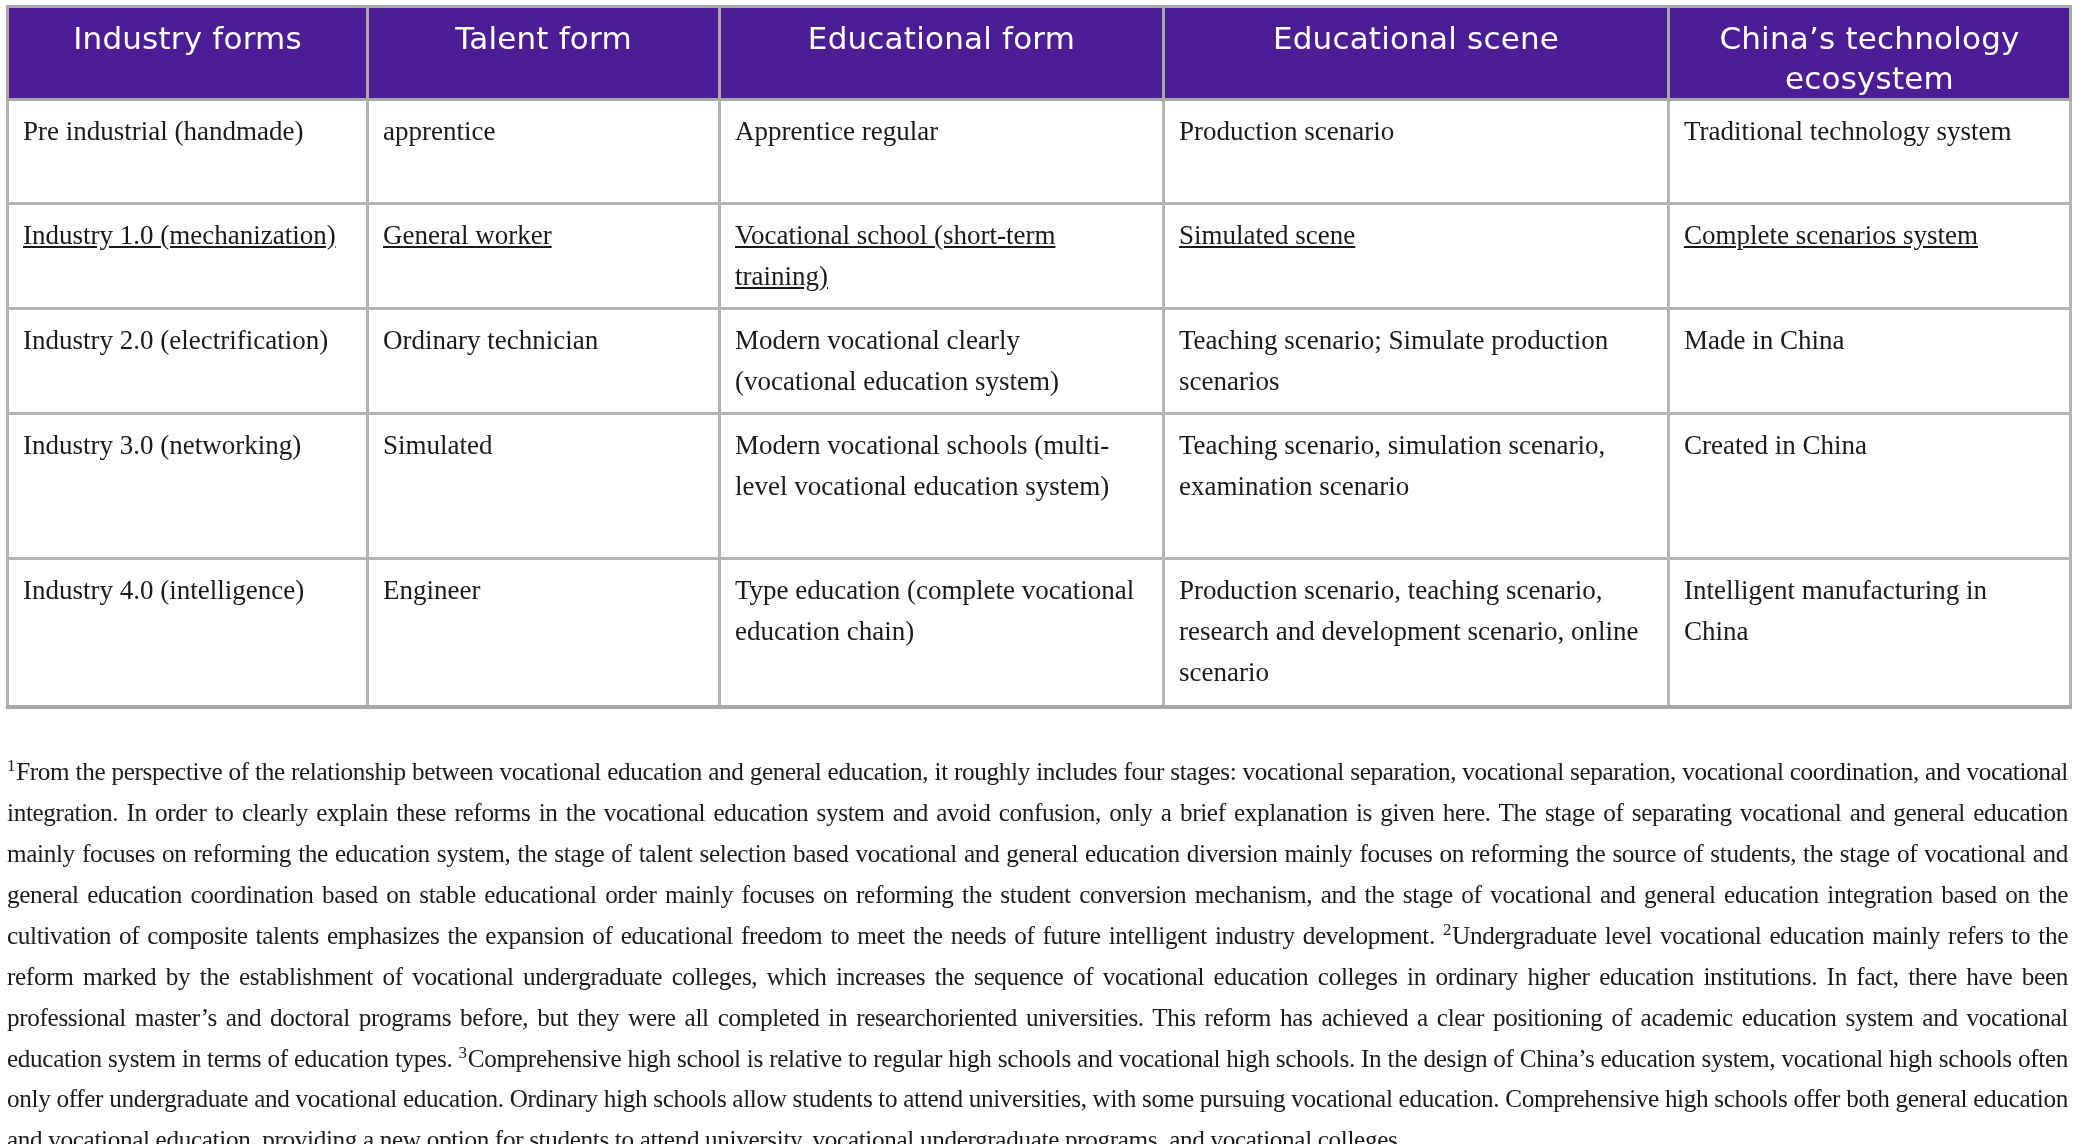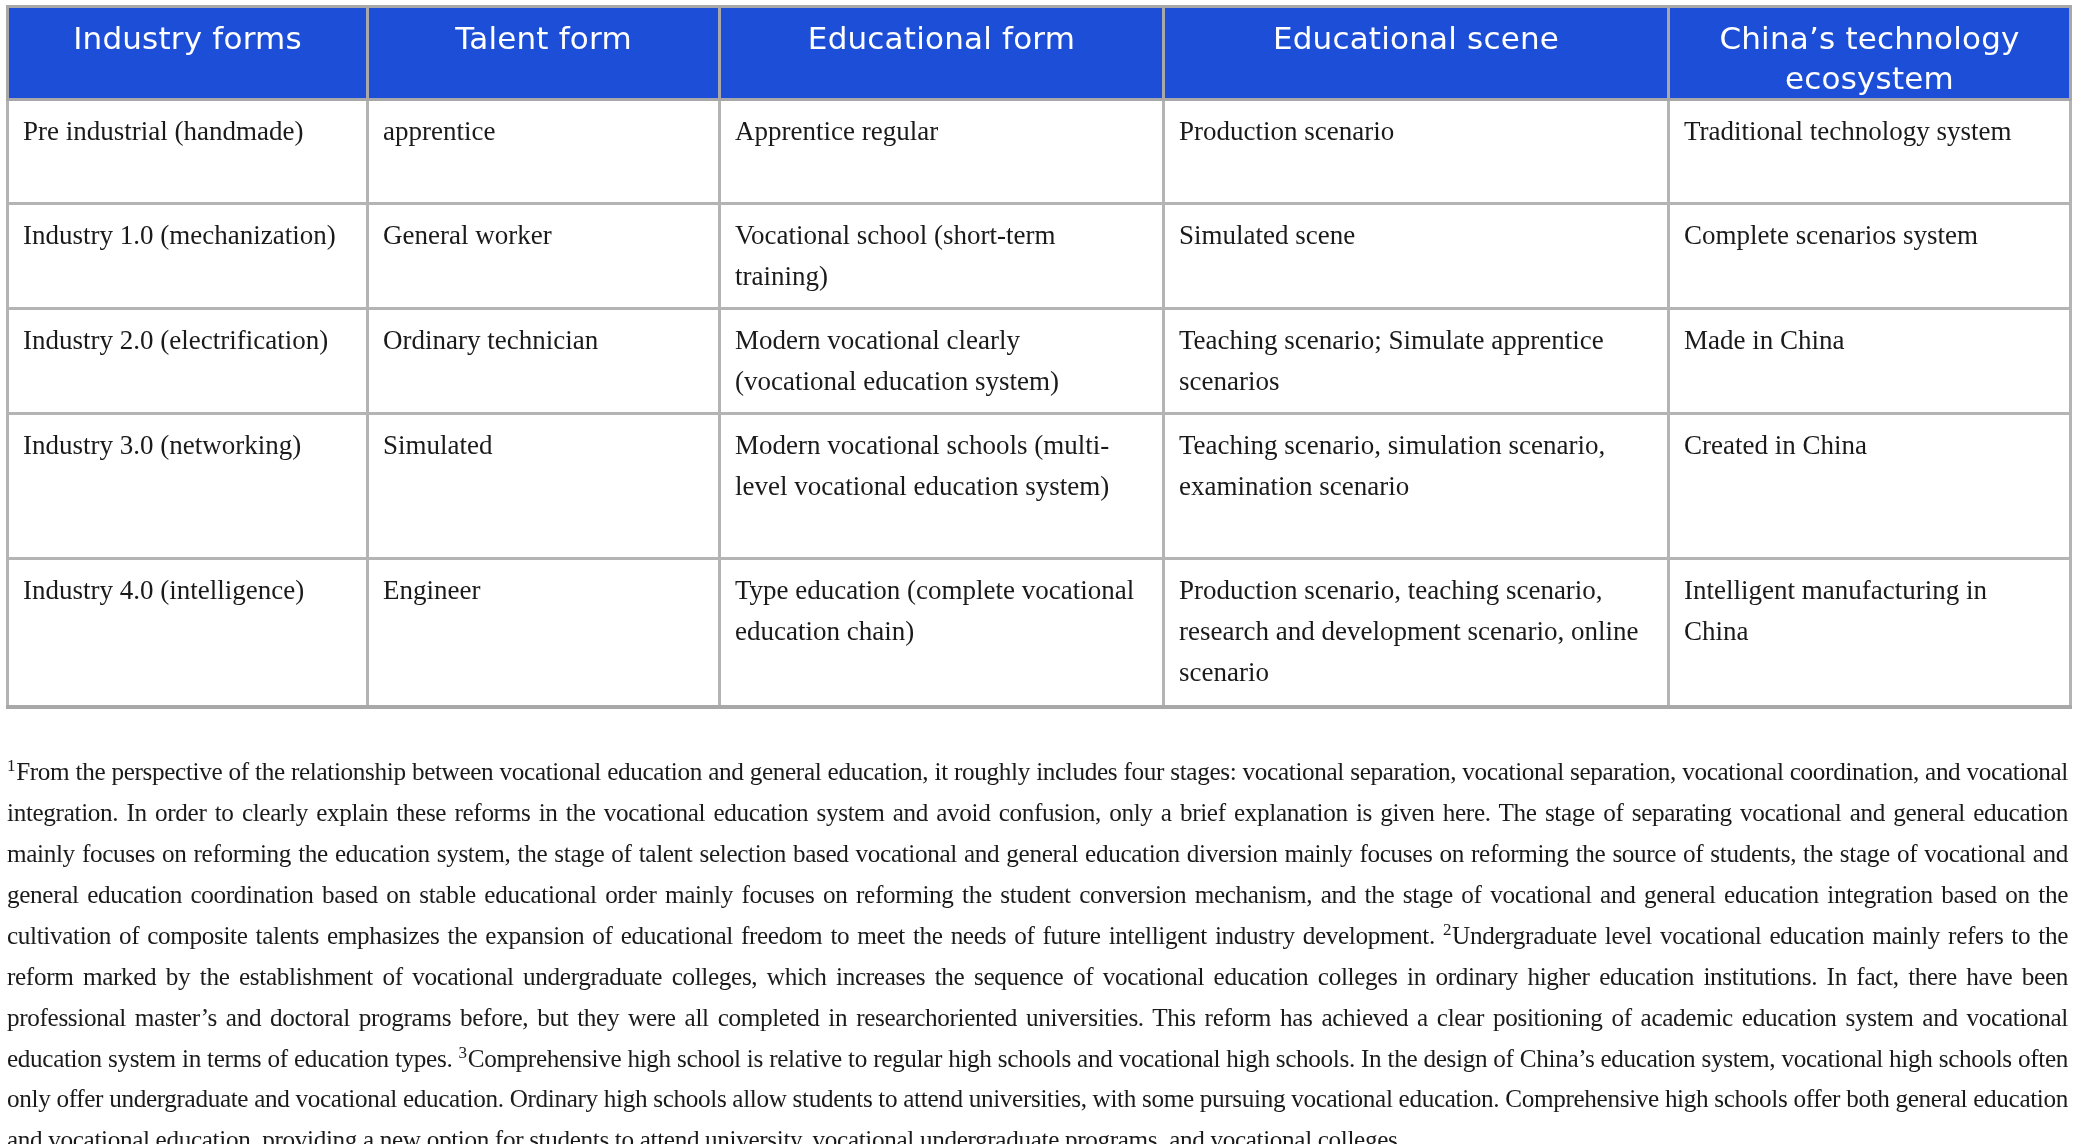--- a/index.html
+++ b/index.html
@@ -23,21 +23,21 @@
       border-collapse: collapse;
       table-layout: fixed;
       border-bottom: 4px solid #a8a8a8;
     }
     table.data-table col.c1 { width: 360px; }
     table.data-table col.c2 { width: 352px; }
     table.data-table col.c3 { width: 444px; }
     table.data-table col.c4 { width: 505px; }
     table.data-table col.c5 { width: 402px; }
     table.data-table th {
-      background: #1d4ed8;
+      background: #4c1d95;
       color: #ffffff;
       font-family: "DejaVu Sans", sans-serif;
       font-weight: normal;
       font-size: 31px;
       line-height: 40px;
       height: 89px;
       vertical-align: top;
       text-align: center;
       padding: 10px 8px 0 8px;
       border: 3px solid #a8a8a8;
@@ -49,21 +49,21 @@
       color: #1a1a1a;
       font-size: 27px;
       line-height: 41px;
       text-align: left;
       vertical-align: top;
       padding: 10px 14px 10px 14px;
       border: 3px solid #b4b4b4;
       box-sizing: border-box;
     }
     table.data-table tr.r1 td { height: 104px; }
-    table.data-table tr.r2 td { height: 104px; }
+    table.data-table tr.r2 td { height: 104px; text-decoration: underline; }
     table.data-table tr.r3 td { height: 104px; }
     table.data-table tr.r4 td { height: 145px; }
     table.data-table tr.r5 td { height: 148px; }
     .footnote {
       position: absolute;
       left: 7px;
       top: 727px;
       width: 2061px;
       font-family: "Liberation Serif", serif;
       font-size: 25.2px;
@@ -113,21 +113,21 @@
         <td>Industry 1.0 (mechanization)</td>
         <td>General worker</td>
         <td>Vocational school (short-term training)</td>
         <td>Simulated scene</td>
         <td>Complete scenarios system</td>
       </tr>
       <tr class="r3">
         <td>Industry 2.0 (electrification)</td>
         <td>Ordinary technician</td>
         <td>Modern vocational clearly (vocational education system)</td>
-        <td>Teaching scenario; Simulate apprentice scenarios</td>
+        <td>Teaching scenario; Simulate production scenarios</td>
         <td>Made in China</td>
       </tr>
       <tr class="r4">
         <td>Industry 3.0 (networking)</td>
         <td>Simulated</td>
         <td>Modern vocational schools (multi-level vocational education system)</td>
         <td>Teaching scenario, simulation scenario, examination scenario</td>
         <td>Created in China</td>
       </tr>
       <tr class="r5">

